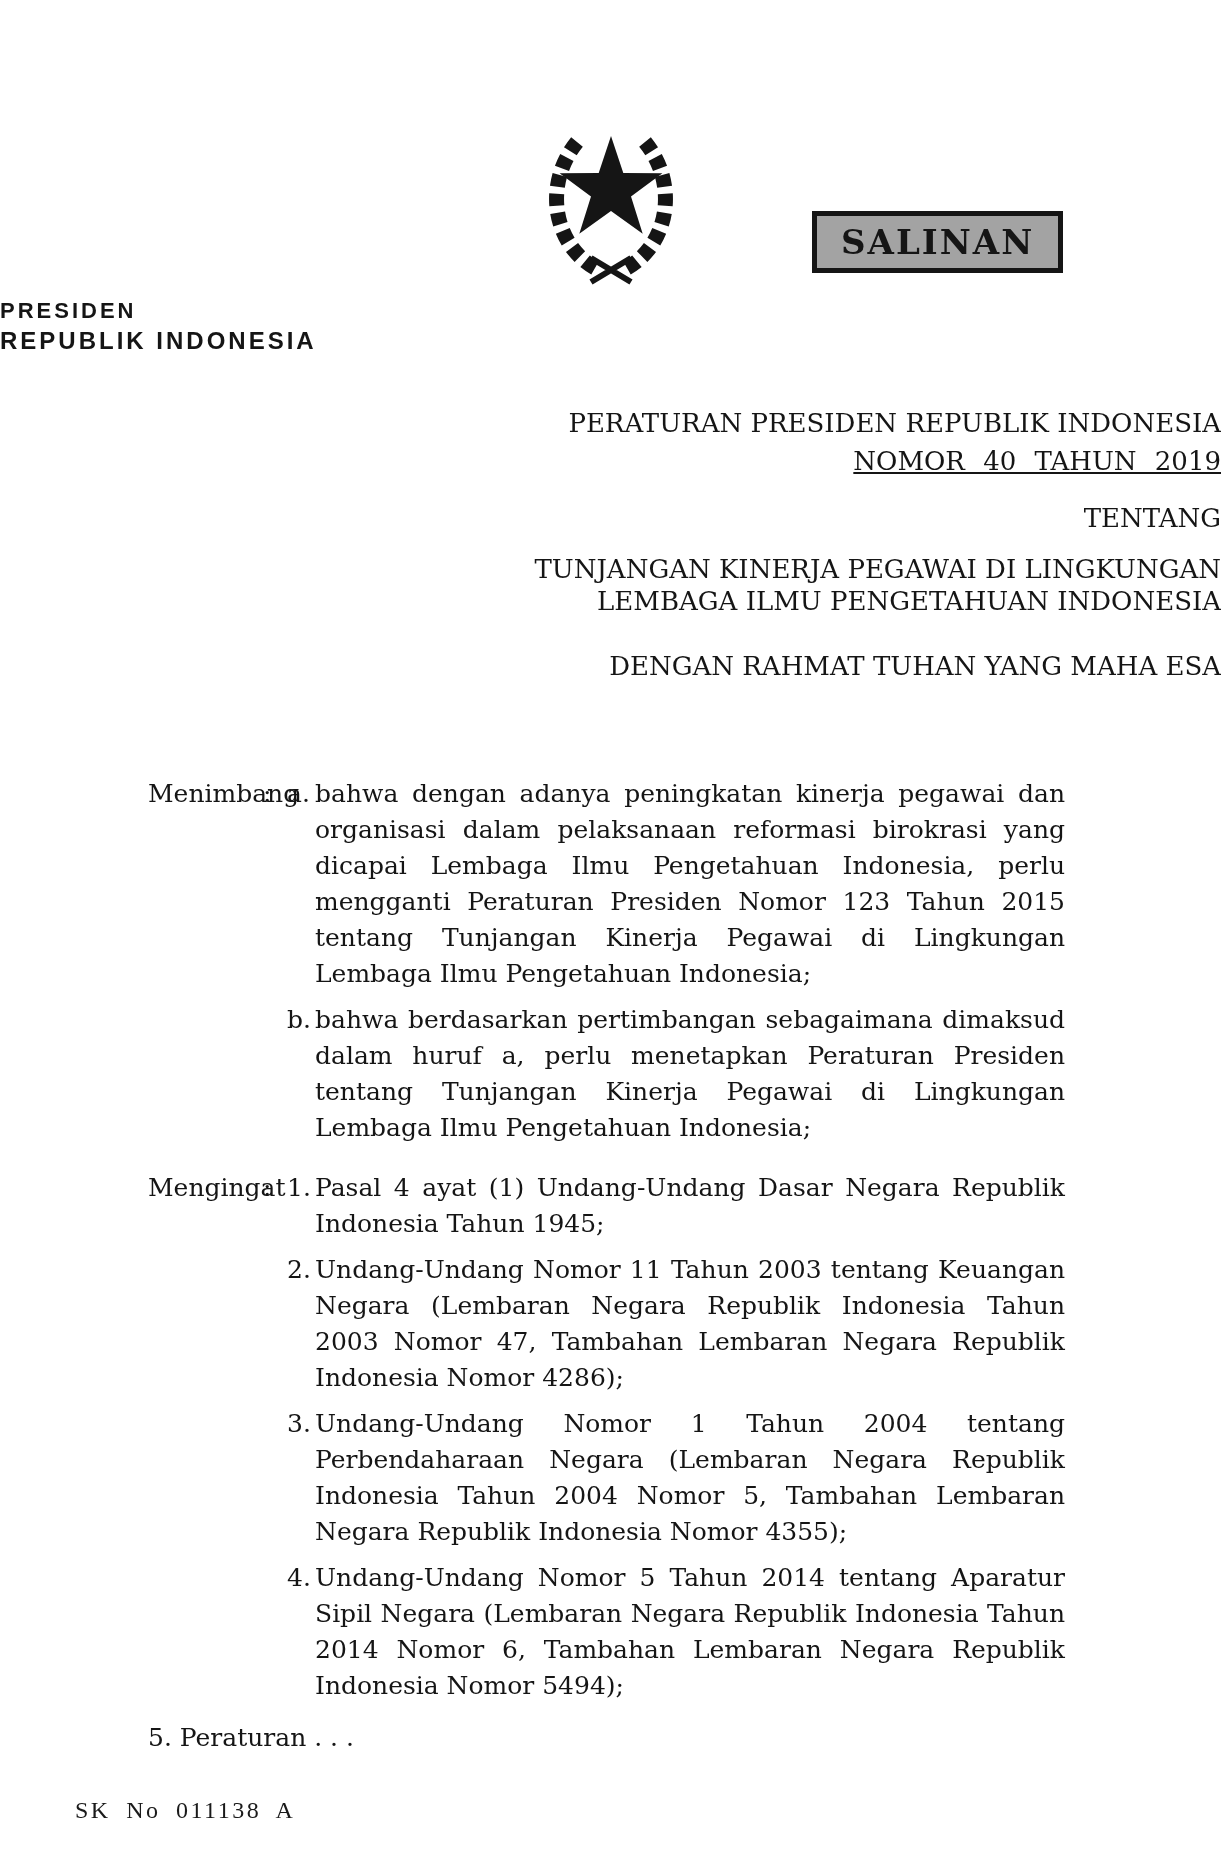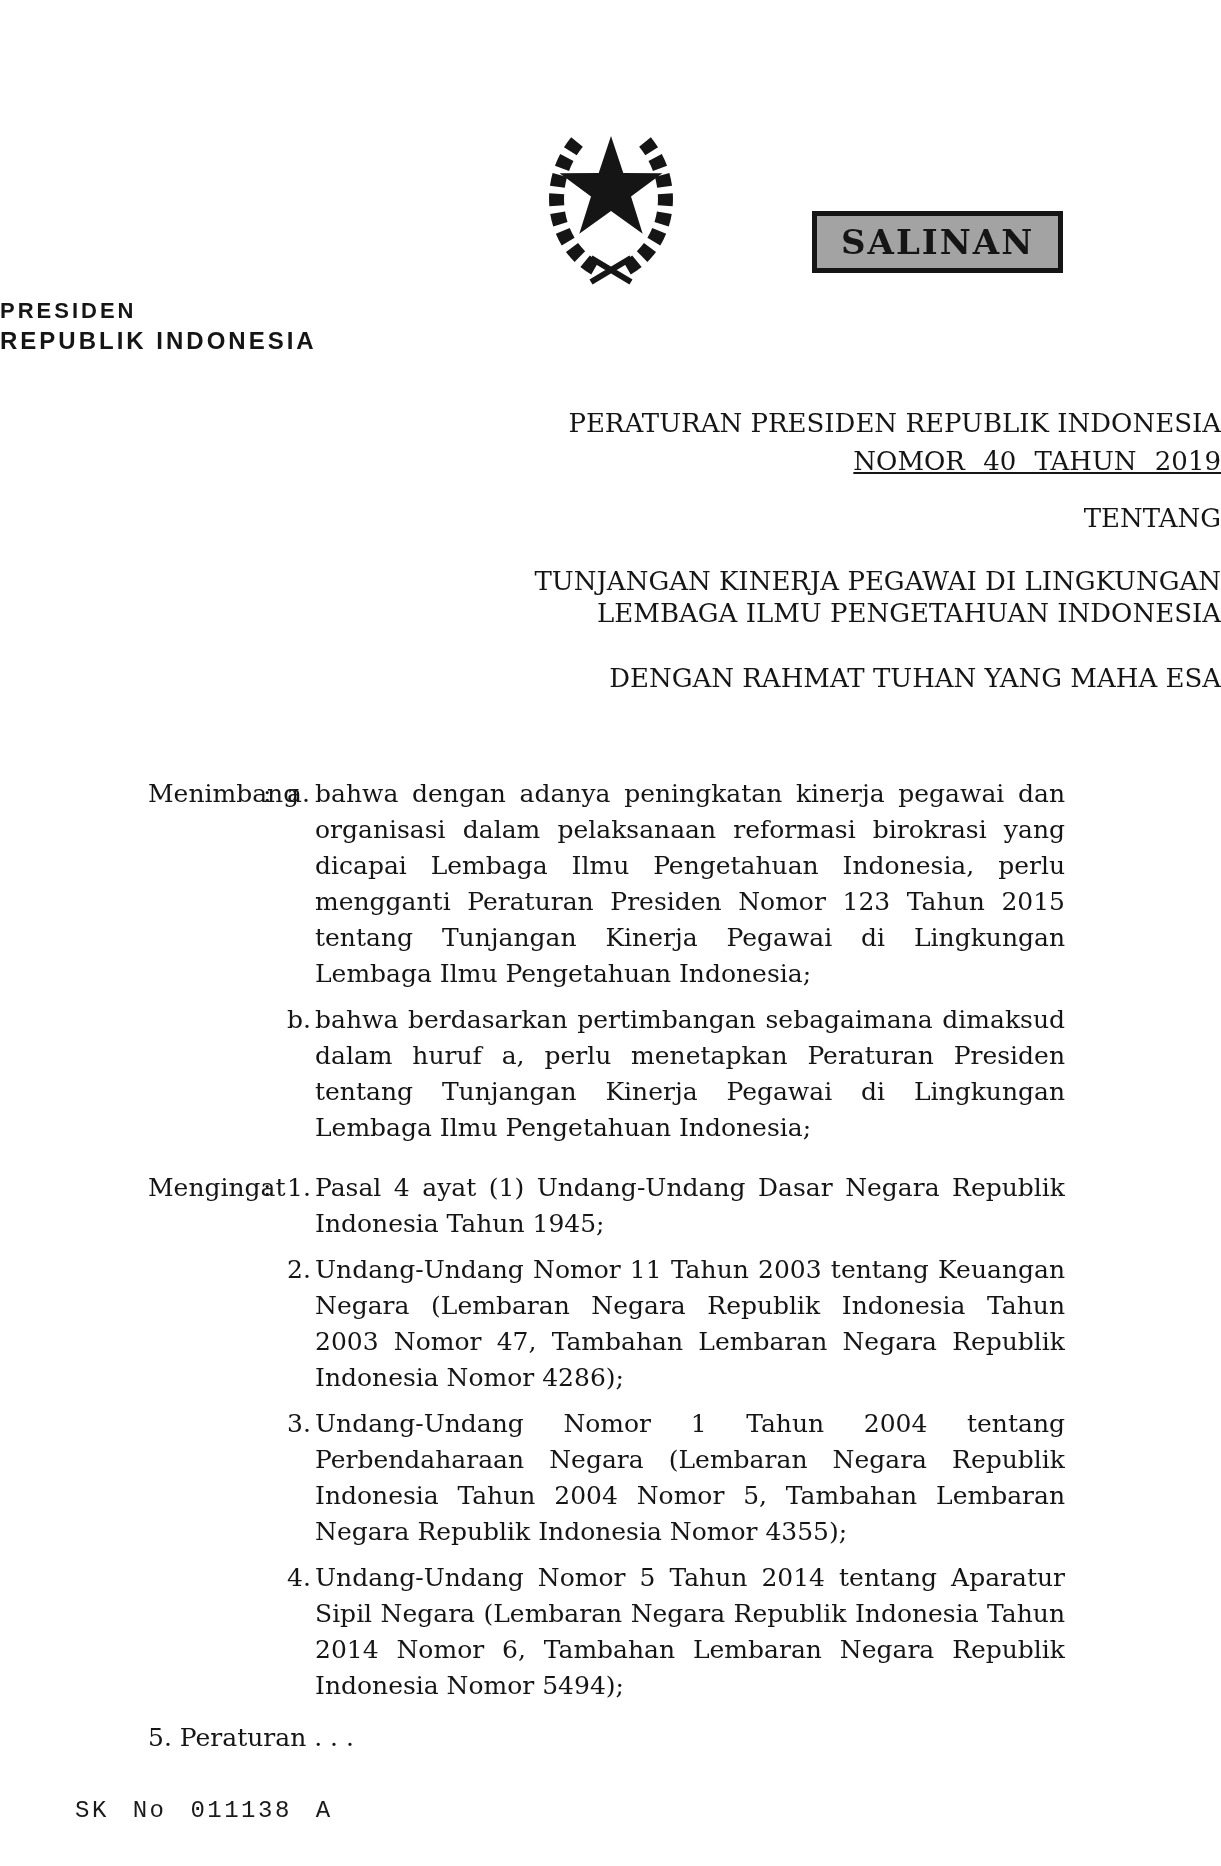--- a/index.html
+++ b/index.html
@@ -17,38 +17,38 @@
   .stamp{
     position:absolute;top:211px;left:812px;border:5px solid #151515;
     padding:6px 24px;font-size:34px;font-weight:700;letter-spacing:2px;
     font-family:"DejaVu Serif",serif;background:#a3a3a3;
   }
   
   .titleblock{position:absolute;top:408px;left:0;width:100%;text-align:right;}
   .titleblock div{font-size:26px;line-height:30px;}
   .t-num{margin-top:8px;word-spacing:10px;text-decoration:underline;}
   .t-about{margin-top:27px;}
-  .t-sub{margin-top:32px;}
+  .t-sub{margin-top:20px;}
   .t-sub div{line-height:32px;}
   .t-inv{margin-top:34px;padding-left:32px;}
   .t-auth{margin-top:25px;}
   
   .docbody{position:absolute;top:776px;left:148px;width:917px;font-size:25px;line-height:36px;}
   .section{margin:0;}
   .section + .section{margin-top:24px;}
   .row{display:grid;grid-template-columns:115px 24px 28px 1fr;align-items:start;}
   .row + .row{margin-top:10px;}
   .cell-label{white-space:nowrap;}
   .cell-colon{text-align:left;}
   .cell-text{text-align:justify;}
   .continuation{margin-top:16px;text-align:left;padding-right:2px;}
   
   .footer{
     position:absolute;top:1797px;left:75px;
-    font-family:Liberation Mono, monospace;font-size:24px;
+    font-family:Liberation Serif, serif;font-size:24px;
     letter-spacing:2.5px;word-spacing:7px;color:#1a1a1a;
   }
 </style>
 </head>
 <body>
 
 <div class="page">
 
   <div class="header">
     <svg class="emblem" viewBox="0 0 172 178" aria-hidden="true">

